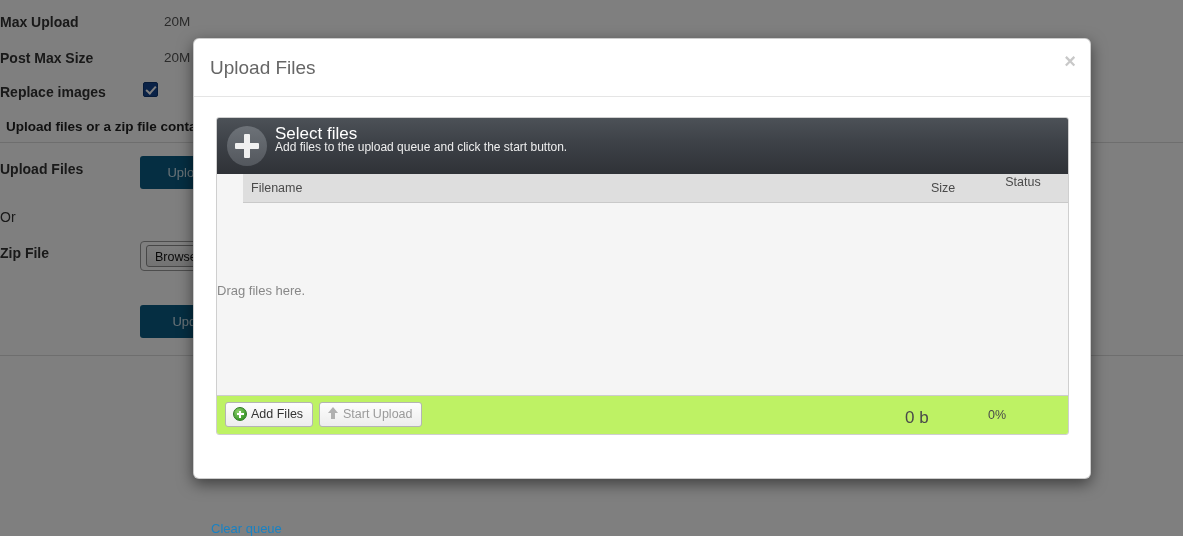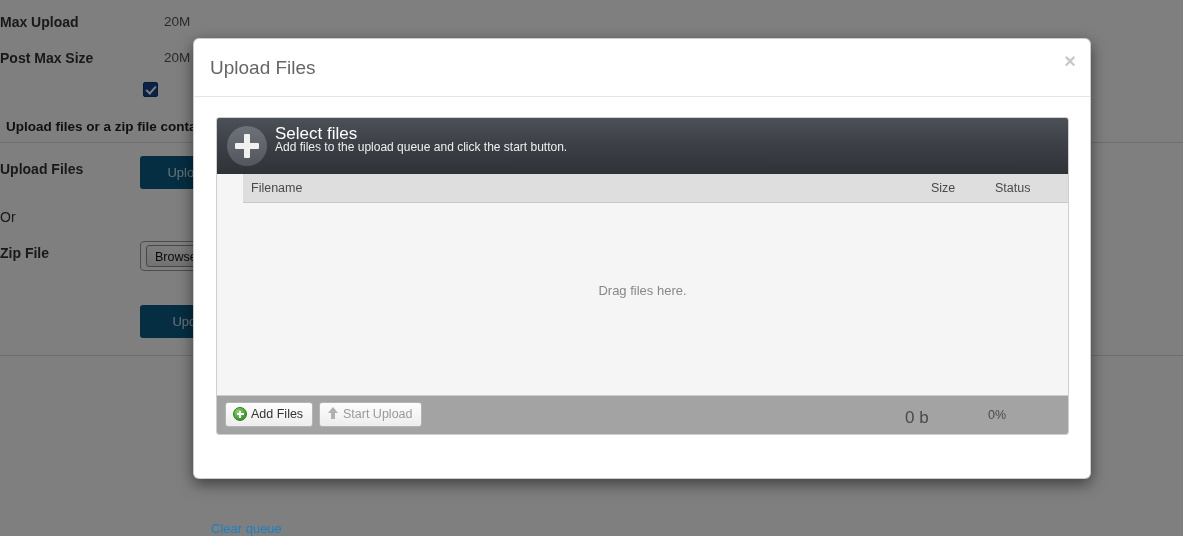--- a/index.html
+++ b/index.html
@@ -261,43 +261,42 @@
     height: 28px;
     background: #dedede;
     border-bottom: 1px solid #c9c9c9;
     color: #4a4a4a;
     font-size: 12.5px;
     margin-left: 26px;
   }
   .plupload-filelist-footer {
     position: relative;
     height: 38px;
-    background: #a3a3a3;
+    background: #bef264;
     border-top: 1px solid #cdcdcd;
     color: #4a4a4a;
     font-size: 12.5px;
   }
   .col-name  { position: absolute; left: 8px;   top: 7px; }
   .col-size  { position: absolute; left: 688px; top: 7px; width: 52px; }
-  .col-status{ position: absolute; left: 752px; top: 7px; width: 56px; text-align: left; }
+  .col-status{ position: absolute; left: 752px; top: 1px; width: 56px; text-align: center; }
 
   .f-col-size   { position: absolute; left: 688px; top: 12px; width: 52px; text-align: left; font-size: 17px; color: #4a4a4a; }
   .f-col-status { position: absolute; left: 752px; top: 12px; width: 56px; text-align: center; font-size: 12.5px; color: #4a4a4a; }
 
   .plupload-droparea {
     position: relative;
     height: 192px;
     background: #f5f5f5;
   }
   .droptext {
     position: absolute;
     left: 0;
     right: 0;
     top: 80px;
-    text-align: center;
     font-size: 13px;
     color: #888888;
   }
 
   .plupload-btn {
     position: absolute;
     top: 6px;
     height: 25px;
     line-height: 23px;
     padding: 0 9px 0 7px;
@@ -384,20 +383,21 @@
       <div class="form-label">Max Upload</div>
       <div class="form-value">20M</div>
     </div>
 
     <div class="form-row" style="top:48px;">
       <div class="form-label">Post Max Size</div>
       <div class="form-value">20M</div>
     </div>
 
     <div class="form-row" style="top:82px;">
+      <div class="form-label">Replace images</div>
       <div class="chk"></div>
     </div>
 
     <div class="section-heading" style="top:119px;">Upload files or a zip file contai</div>
     <div class="hr" style="top:142px;"></div>
 
     <div class="form-row" style="top:159px;">
       <div class="form-label">Upload Files</div>
     </div>
     <button class="btn-primary" style="left:140px; top:156px; width:96px;">Upload</button>

